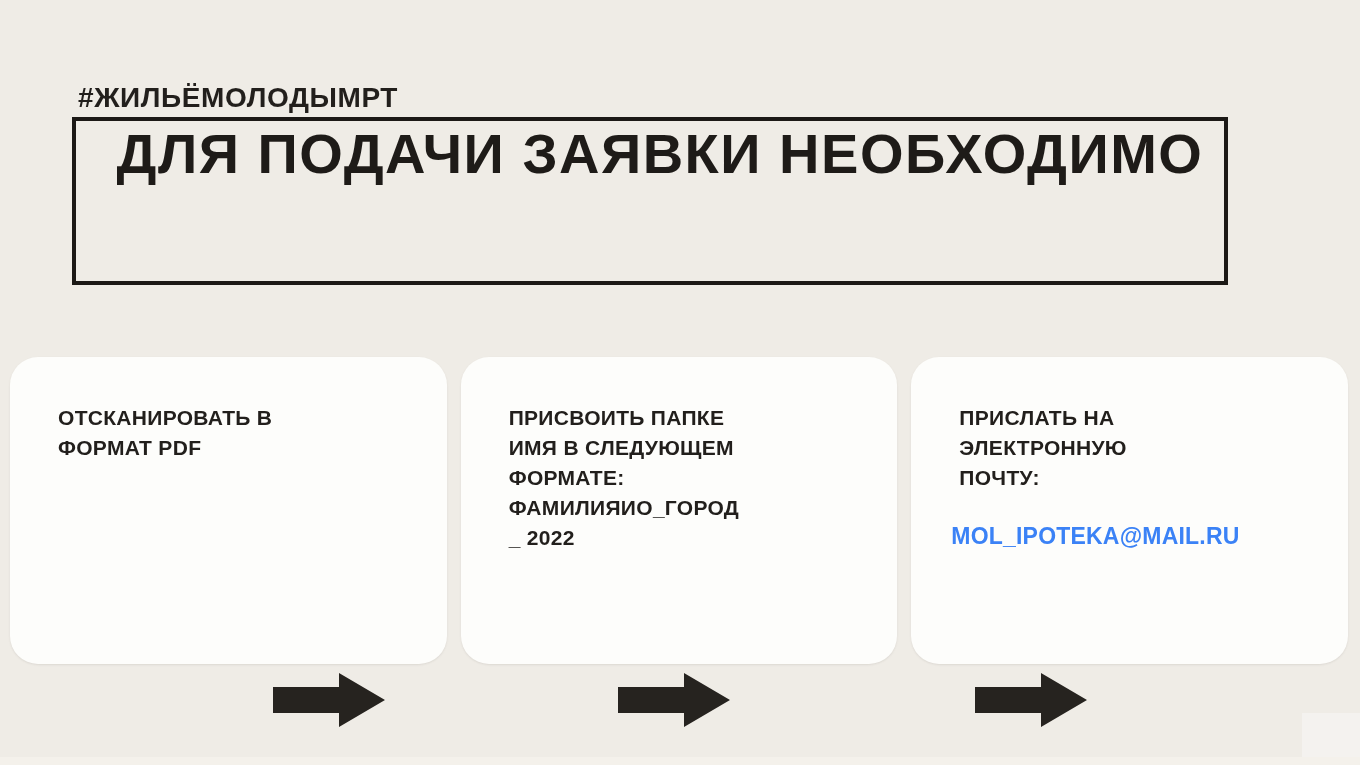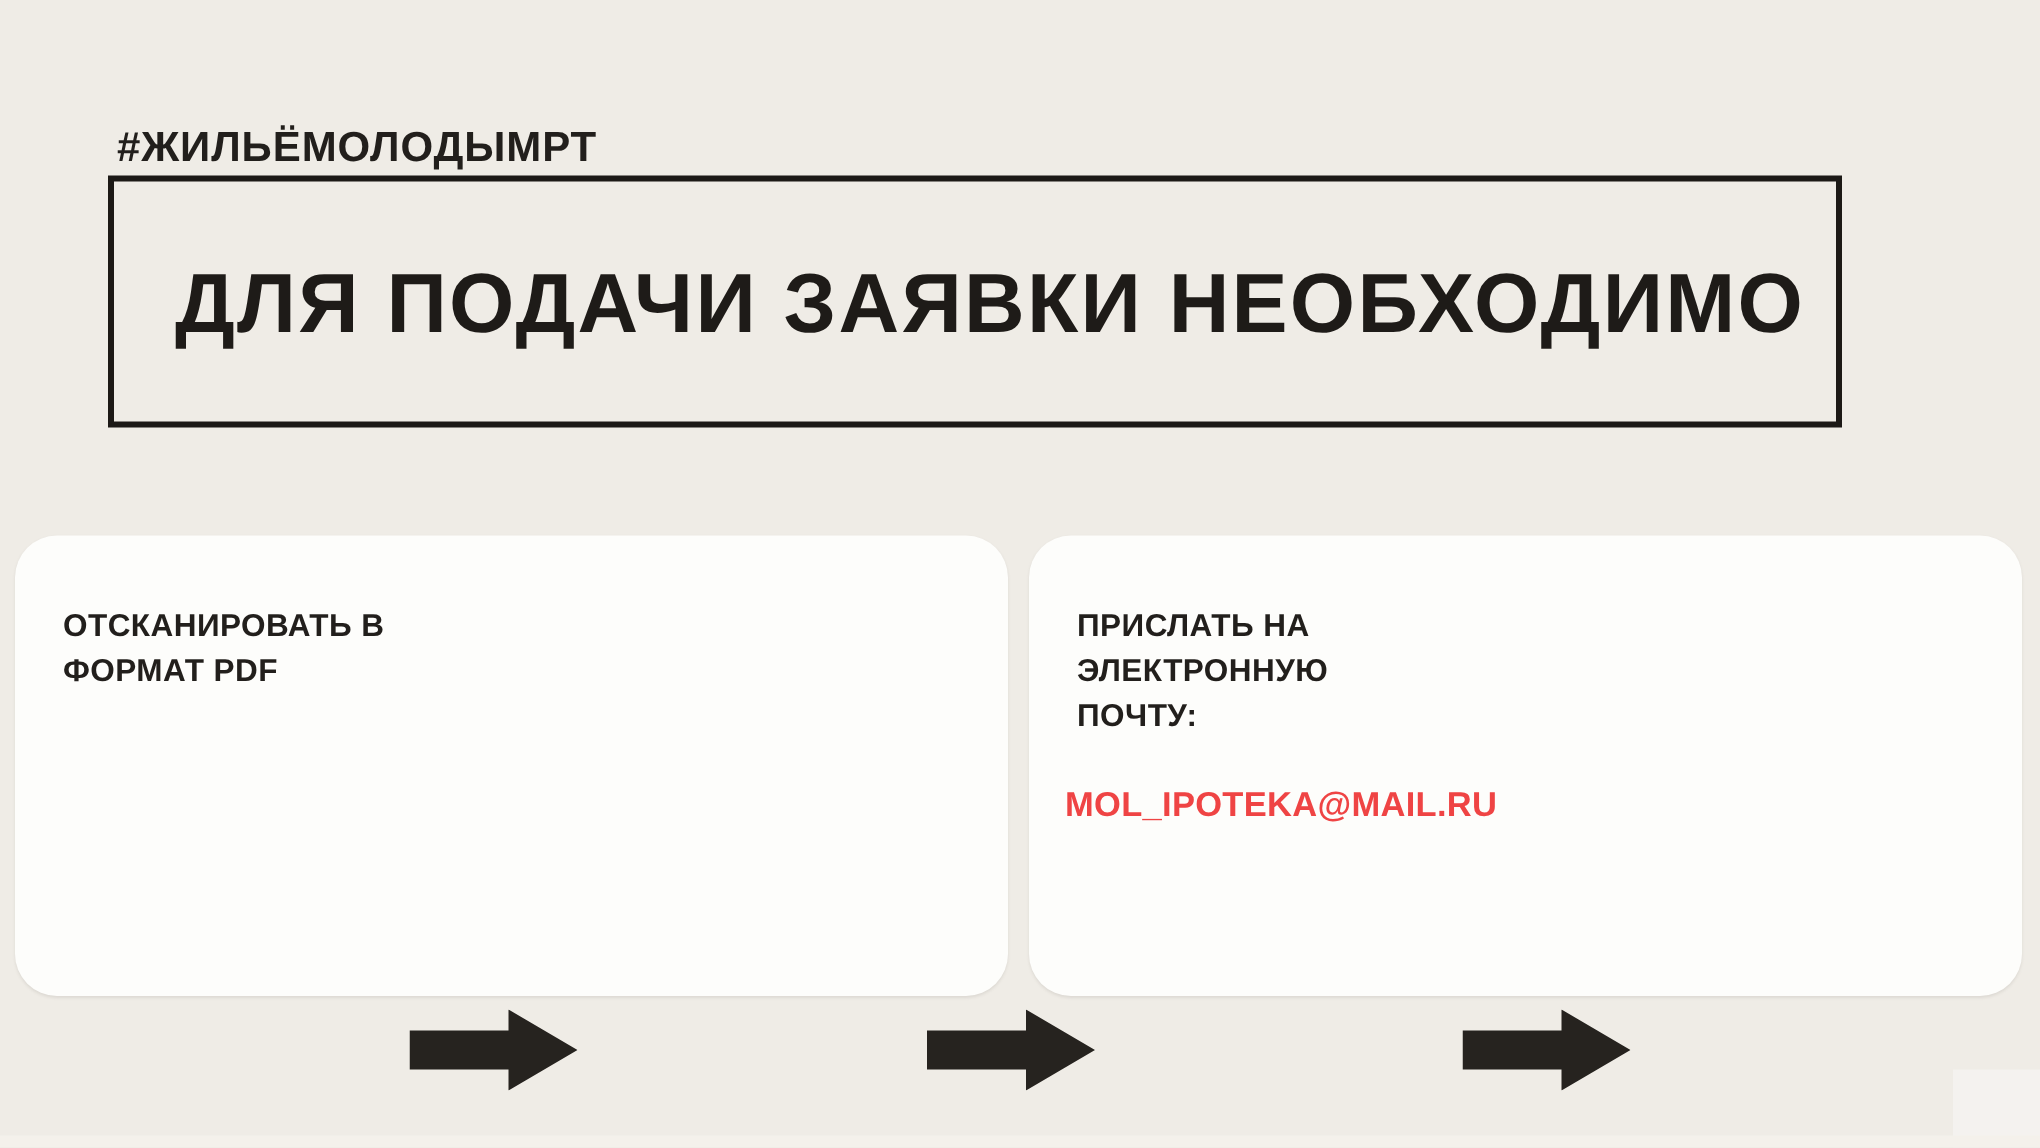--- a/index.html
+++ b/index.html
@@ -19,21 +19,20 @@
     color: #221F1C;
     white-space: nowrap;
   }
 
   .title-box {
     position: absolute;
     left: 72px; top: 117px;
     width: 1156px; height: 168px;
     border: 4px solid #1C1916;
     display: flex;
-    align-items: center;
     justify-content: center;
     padding-left: 20px;
   }
   .title-box h1 {
     font-size: 56px;
     font-weight: 700;
     letter-spacing: 1.5px;
     color: #1E1B18;
     white-space: nowrap;
   }
@@ -42,38 +41,38 @@
     position: absolute;
     left: 10px; top: 357px;
     width: 1338px; height: 307px;
     display: flex;
     gap: 14px;
   }
   .card {
     flex: 1 1 0;
     background: #FDFDFB;
     border-radius: 28px;
-    padding: 46px 24px 0 32px;
+    padding: 46px 24px 0 48px;
     box-shadow: 0 1px 2px rgba(120,115,105,0.15);
   }
   .card .step-text {
     font-size: 21px;
     font-weight: 700;
     line-height: 30px;
     letter-spacing: 0.3px;
     color: #221F1C;
     white-space: pre-line;
   }
   .card .step-email {
     margin-top: 30px;
     margin-left: -8px;
     font-size: 23px;
     font-weight: 700;
     letter-spacing: 0.2px;
-    color: #ef4444;
+    color: #3b82f6;
     white-space: nowrap;
   }
 
   .arrow {
     position: absolute;
     width: 112px; height: 54px;
   }
   .arrow svg { display: block; width: 100%; height: 100%; }
   .arrow-1 { left: 273px; top: 673px; }
   .arrow-2 { left: 618px; top: 673px; }
@@ -100,20 +99,27 @@
 <div class="title-box">
   <h1>ДЛЯ ПОДАЧИ ЗАЯВКИ НЕОБХОДИМО</h1>
 </div>
 
 <div class="cards-row">
   <div class="card">
     <div class="step-text">ОТСКАНИРОВАТЬ В
 ФОРМАТ PDF</div>
   </div>
   <div class="card">
+    <div class="step-text">ПРИСВОИТЬ ПАПКЕ
+ИМЯ В СЛЕДУЮЩЕМ
+ФОРМАТЕ:
+ФАМИЛИЯИО_ГОРОД
+_ 2022</div>
+  </div>
+  <div class="card">
     <div class="step-text">ПРИСЛАТЬ НА
 ЭЛЕКТРОННУЮ
 ПОЧТУ:</div>
     <div class="step-email">MOL_IPOTEKA@MAIL.RU</div>
   </div>
 </div>
 
 <div class="arrow arrow-1">
   <svg viewBox="0 0 112 54" xmlns="http://www.w3.org/2000/svg">
     <polygon points="0,14 66,14 66,0 112,27 66,54 66,40 0,40" fill="#26231F"></polygon>

